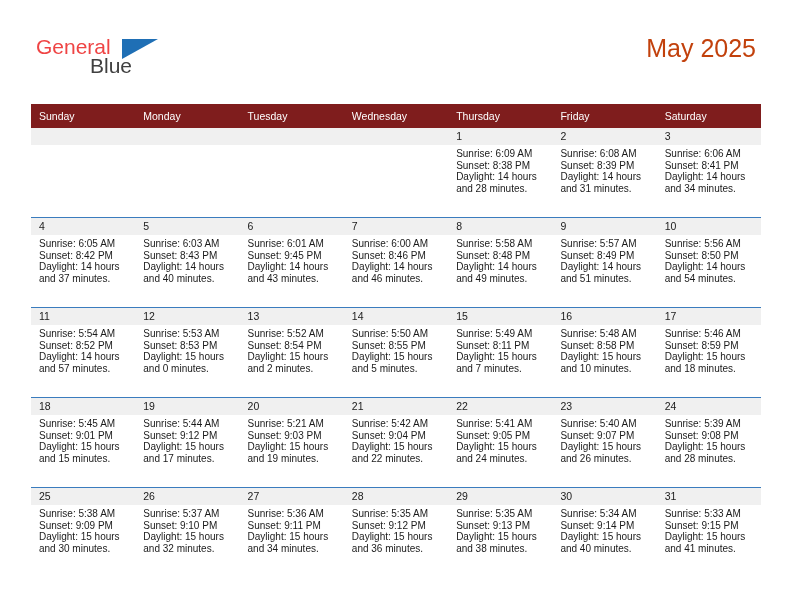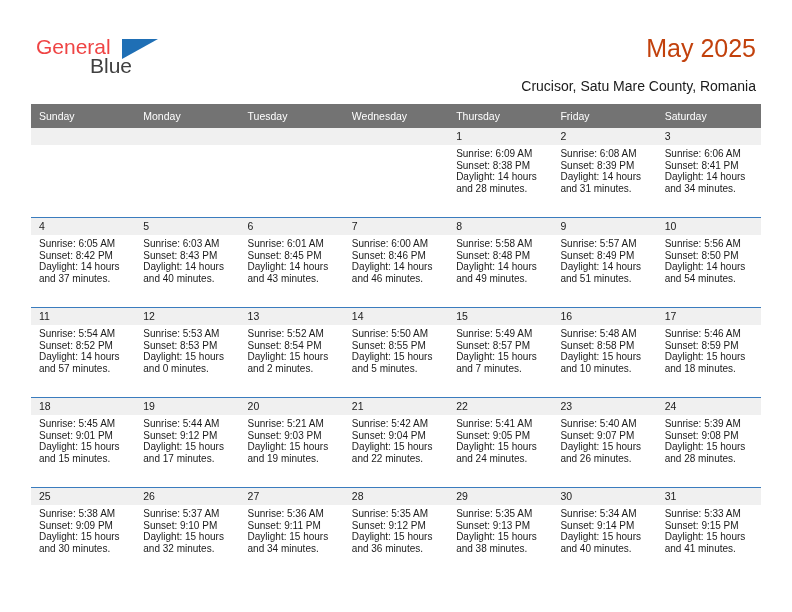--- a/index.html
+++ b/index.html
@@ -87,21 +87,21 @@
     position: absolute;
     left: 31px;
     top: 104px;
     width: 730px;
     border-collapse: collapse;
     table-layout: fixed;
   }
   .calendar col { width: 104.28px; }
 
   thead th {
-    background: #737373;
+    background: #7f1d1d;
     color: #ffffff;
     font-size: 10.5px;
     font-weight: normal;
     text-align: left;
     padding: 6px 0 6px 8px;
     height: 10px;
     box-sizing: border-box;
   }
 
   tbody td {
@@ -141,21 +141,20 @@
 
 <div class="page">
 
   <div class="top">
     <div class="logo">
       <span class="logo-general">General</span>
       <span class="logo-tri"></span>
       <span class="logo-blue">Blue</span>
     </div>
     <div class="title">May 2025</div>
-    <div class="subtitle">Crucisor, Satu Mare County, Romania</div>
   </div>
 
   <table class="calendar">
     <colgroup>
       <col>
         <col>
         <col>
         <col>
         <col>
         <col>
@@ -275,21 +274,21 @@
                 <div>Daylight: 14 hours</div>
                 <div>and 40 minutes.</div>
               </div>
             </div>
           </td>
         <td>
             <div class="cell">
               <div class="daynum-band">6</div>
               <div class="details">
                 <div>Sunrise: 6:01 AM</div>
-                <div>Sunset: 8:45 PM</div>
+                <div>Sunset: 9:45 PM</div>
                 <div>Daylight: 14 hours</div>
                 <div>and 43 minutes.</div>
               </div>
             </div>
           </td>
         <td>
             <div class="cell">
               <div class="daynum-band">7</div>
               <div class="details">
                 <div>Sunrise: 6:00 AM</div>
@@ -377,21 +376,21 @@
                 <div>Daylight: 15 hours</div>
                 <div>and 5 minutes.</div>
               </div>
             </div>
           </td>
         <td>
             <div class="cell">
               <div class="daynum-band">15</div>
               <div class="details">
                 <div>Sunrise: 5:49 AM</div>
-                <div>Sunset: 8:57 PM</div>
+                <div>Sunset: 8:11 PM</div>
                 <div>Daylight: 15 hours</div>
                 <div>and 7 minutes.</div>
               </div>
             </div>
           </td>
         <td>
             <div class="cell">
               <div class="daynum-band">16</div>
               <div class="details">
                 <div>Sunrise: 5:48 AM</div>

